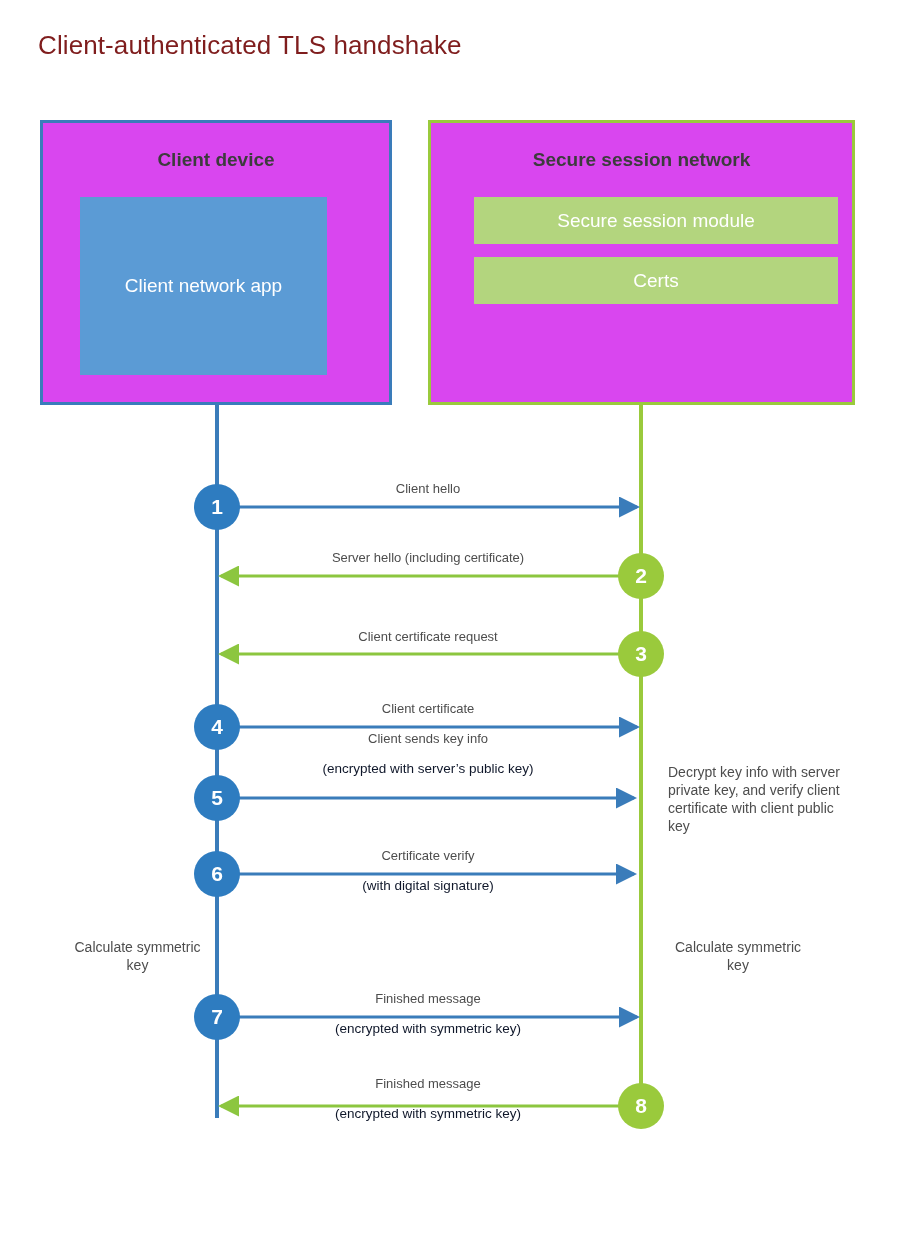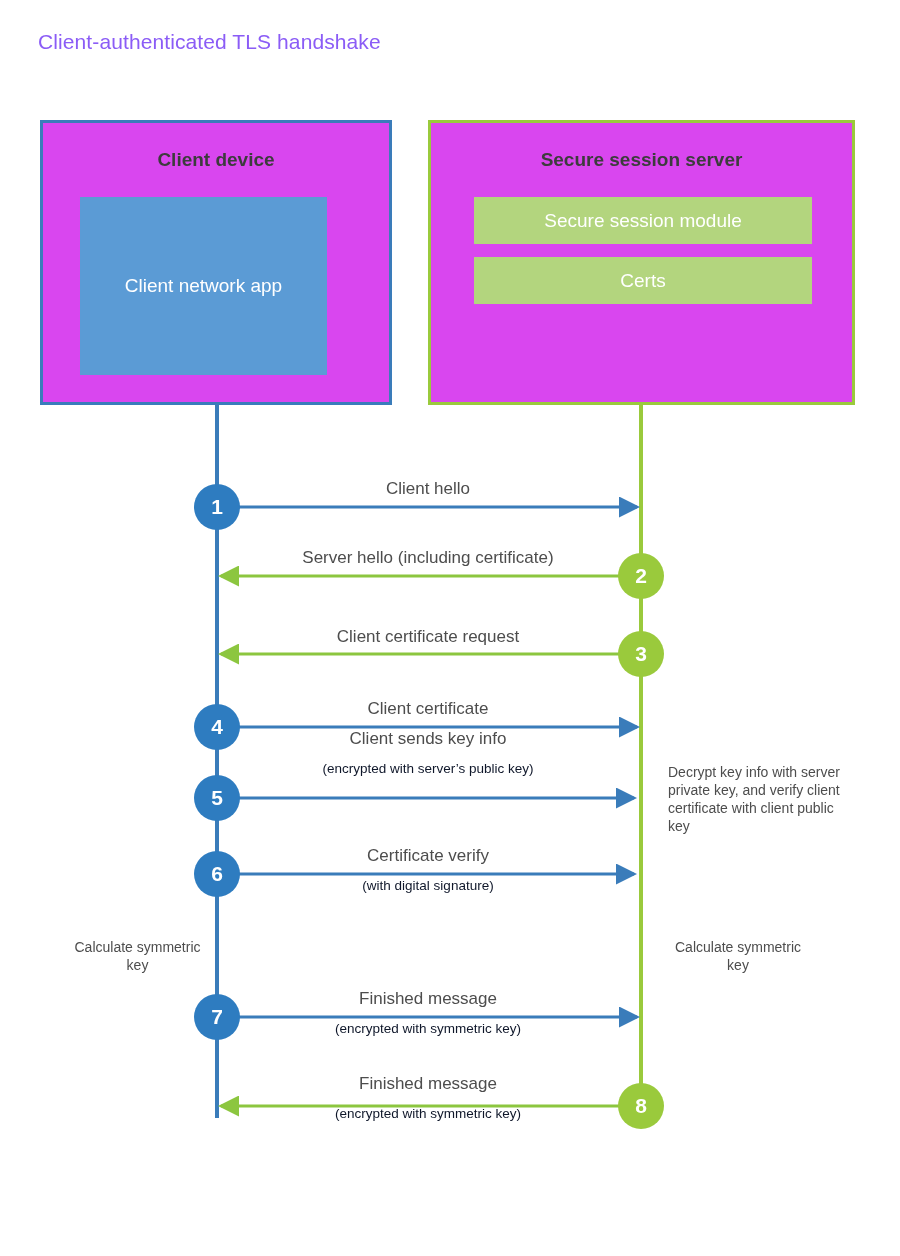--- a/index.html
+++ b/index.html
@@ -13,23 +13,23 @@
     position: relative;
     width: 900px;
     height: 1256px;
     background: #ffffff;
   }
 
   
   .diagram-title {
     position: absolute;
     left: 38px; top: 30px;
-    font-size: 21px;
+    font-size: 26px;
     font-weight: 400;
-    color: #8b5cf6;
+    color: #7f1d1d;
     letter-spacing: 0.1px;
     white-space: nowrap;
   }
 
   
   .party-box {
     position: absolute;
     background: #d946ef;
   }
   #client-box {
@@ -70,21 +70,21 @@
     font-weight: 400;
   }
 
   
   .server-modules {
     position: absolute;
     left: 43px; top: 74px;
     width: 338px;
   }
   .server-module {
-    width: 338px;
+    width: 364px;
     height: 47px;
     background: #b3d57e;
     display: flex;
     align-items: center;
     justify-content: center;
     margin-bottom: 13px;
     color: #ffffff;
     font-size: 19px;
     font-weight: 400;
   }
@@ -130,21 +130,21 @@
   .step-circle.green { background: #9aca3c; }
 
   
   .msg-label {
     position: absolute;
     text-align: center;
     color: #4a4a4a;
     white-space: nowrap;
   }
   .msg-label .primary {
-    font-size: 17px;
+    font-size: 13px;
     color: #4d4d4d;
     line-height: 22px;
   }
   .msg-label .secondary {
     font-size: 13.5px;
     color: #0f172a;
     line-height: 20px;
   }
 
   
@@ -165,21 +165,21 @@
   <div class="diagram-title">Client-authenticated TLS handshake</div>
 
   <div class="party-box" id="client-box">
     <div class="party-title">Client device</div>
     <div id="client-app">
       <div class="app-label">Client network app</div>
     </div>
   </div>
 
   <div class="party-box" id="server-box">
-    <div class="party-title">Secure session server</div>
+    <div class="party-title">Secure session network</div>
     <div class="server-modules">
       <div class="server-module">Secure session module</div>
       <div class="server-module">Certs</div>
     </div>
   </div>
 
   <div class="lifeline" id="client-lifeline"></div>
   <div class="lifeline" id="server-lifeline"></div>
 
   <svg id="arrows" viewBox="0 0 900 1256">

